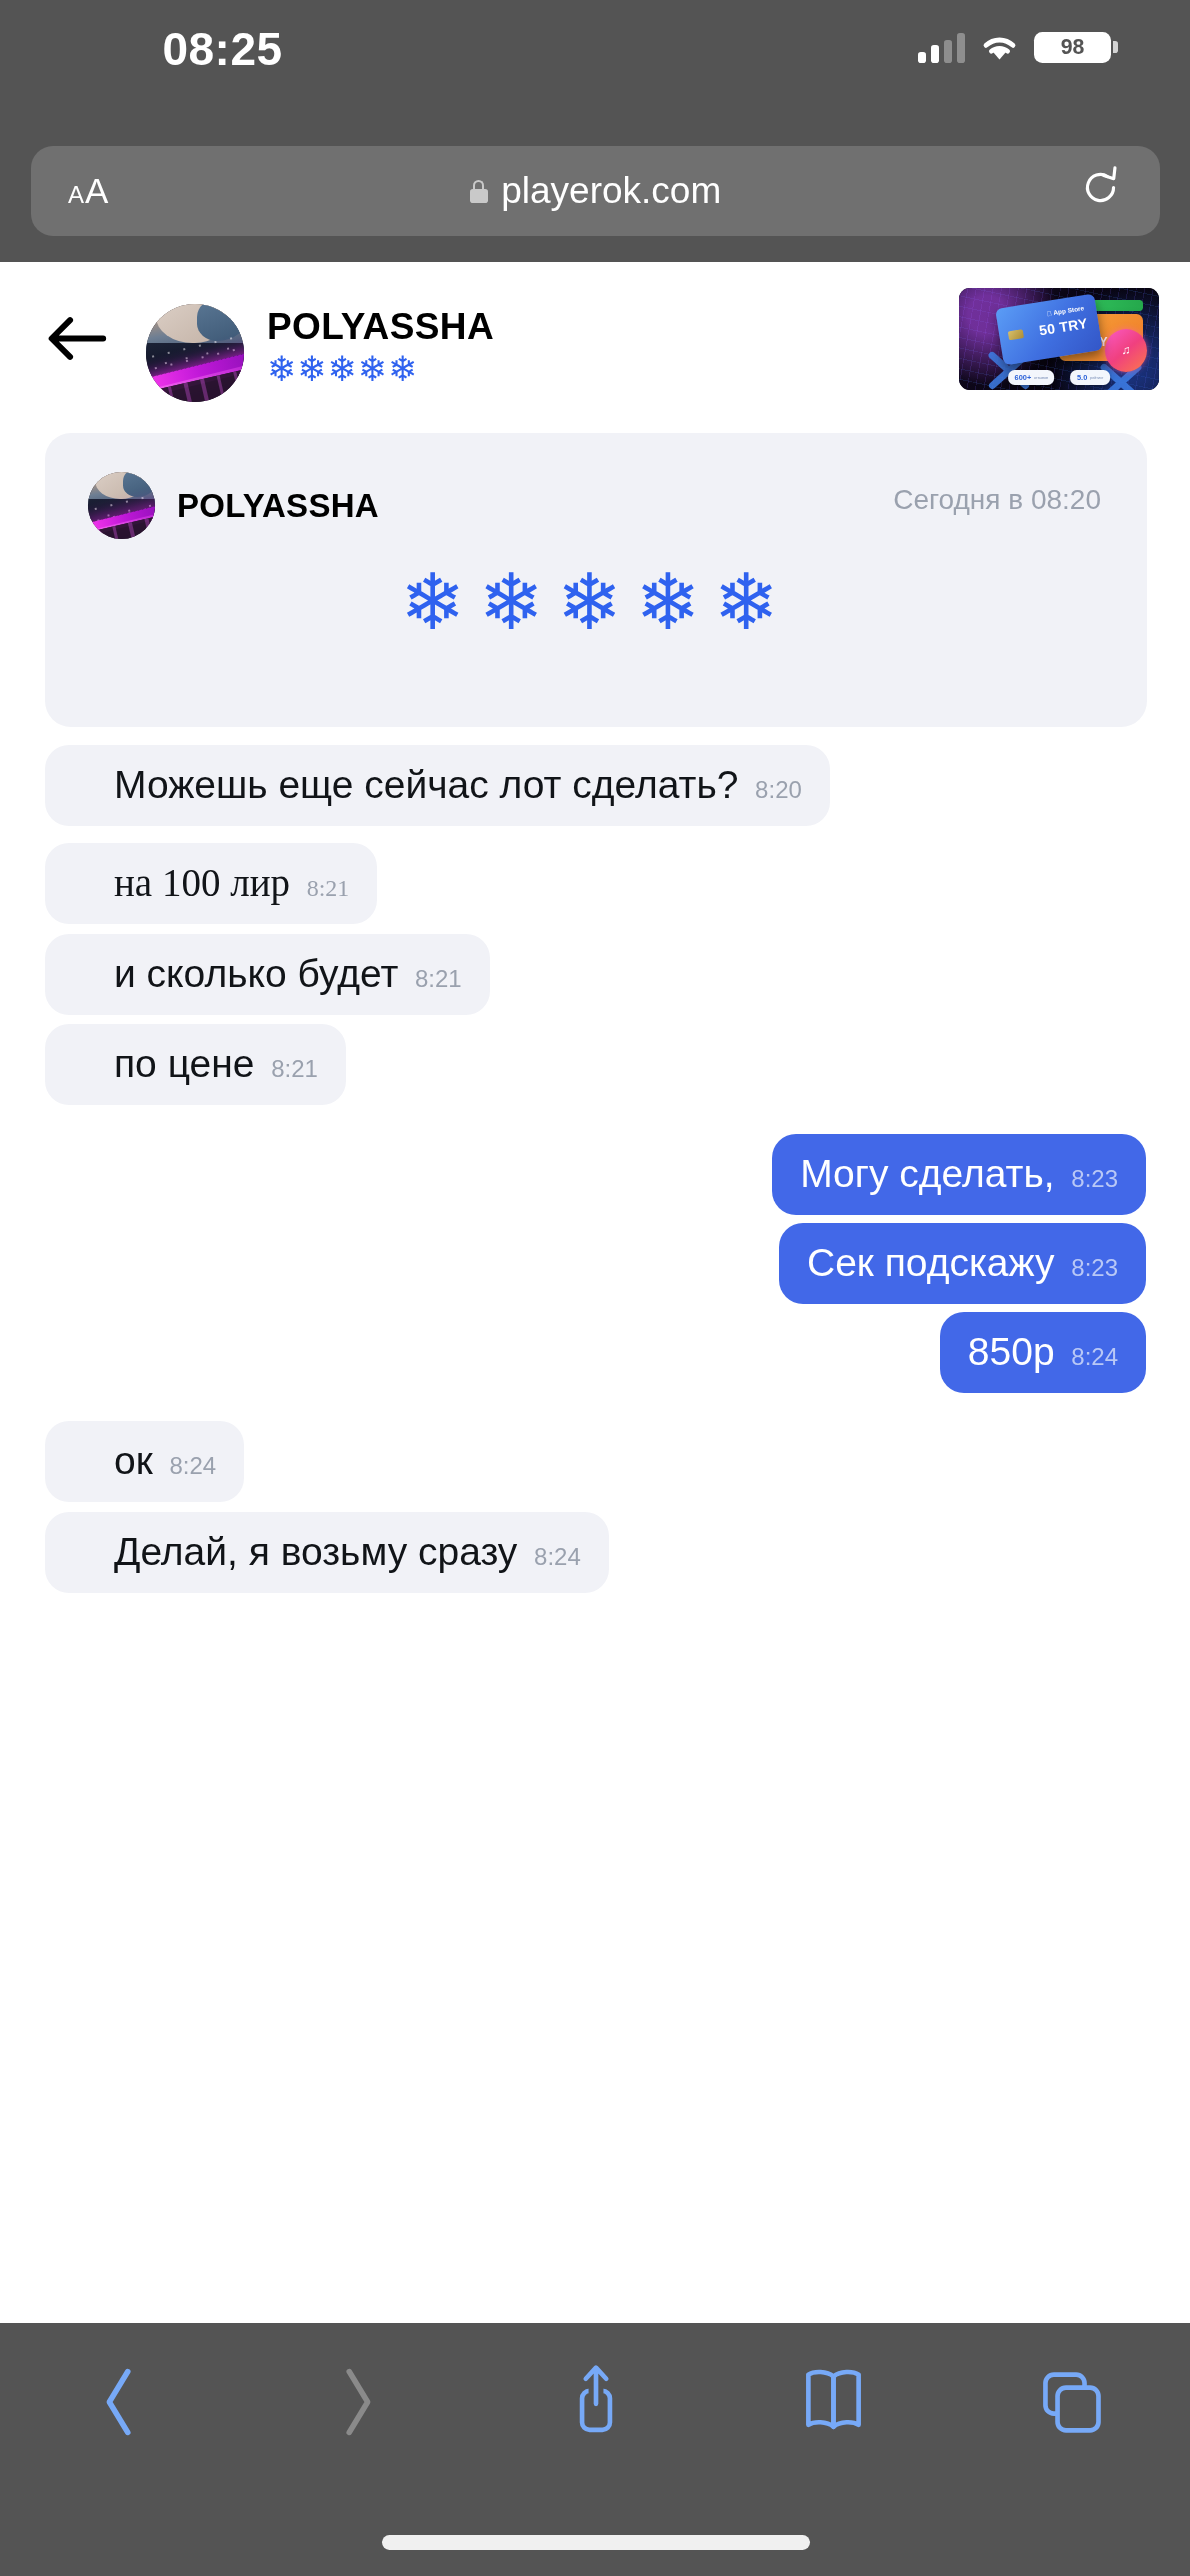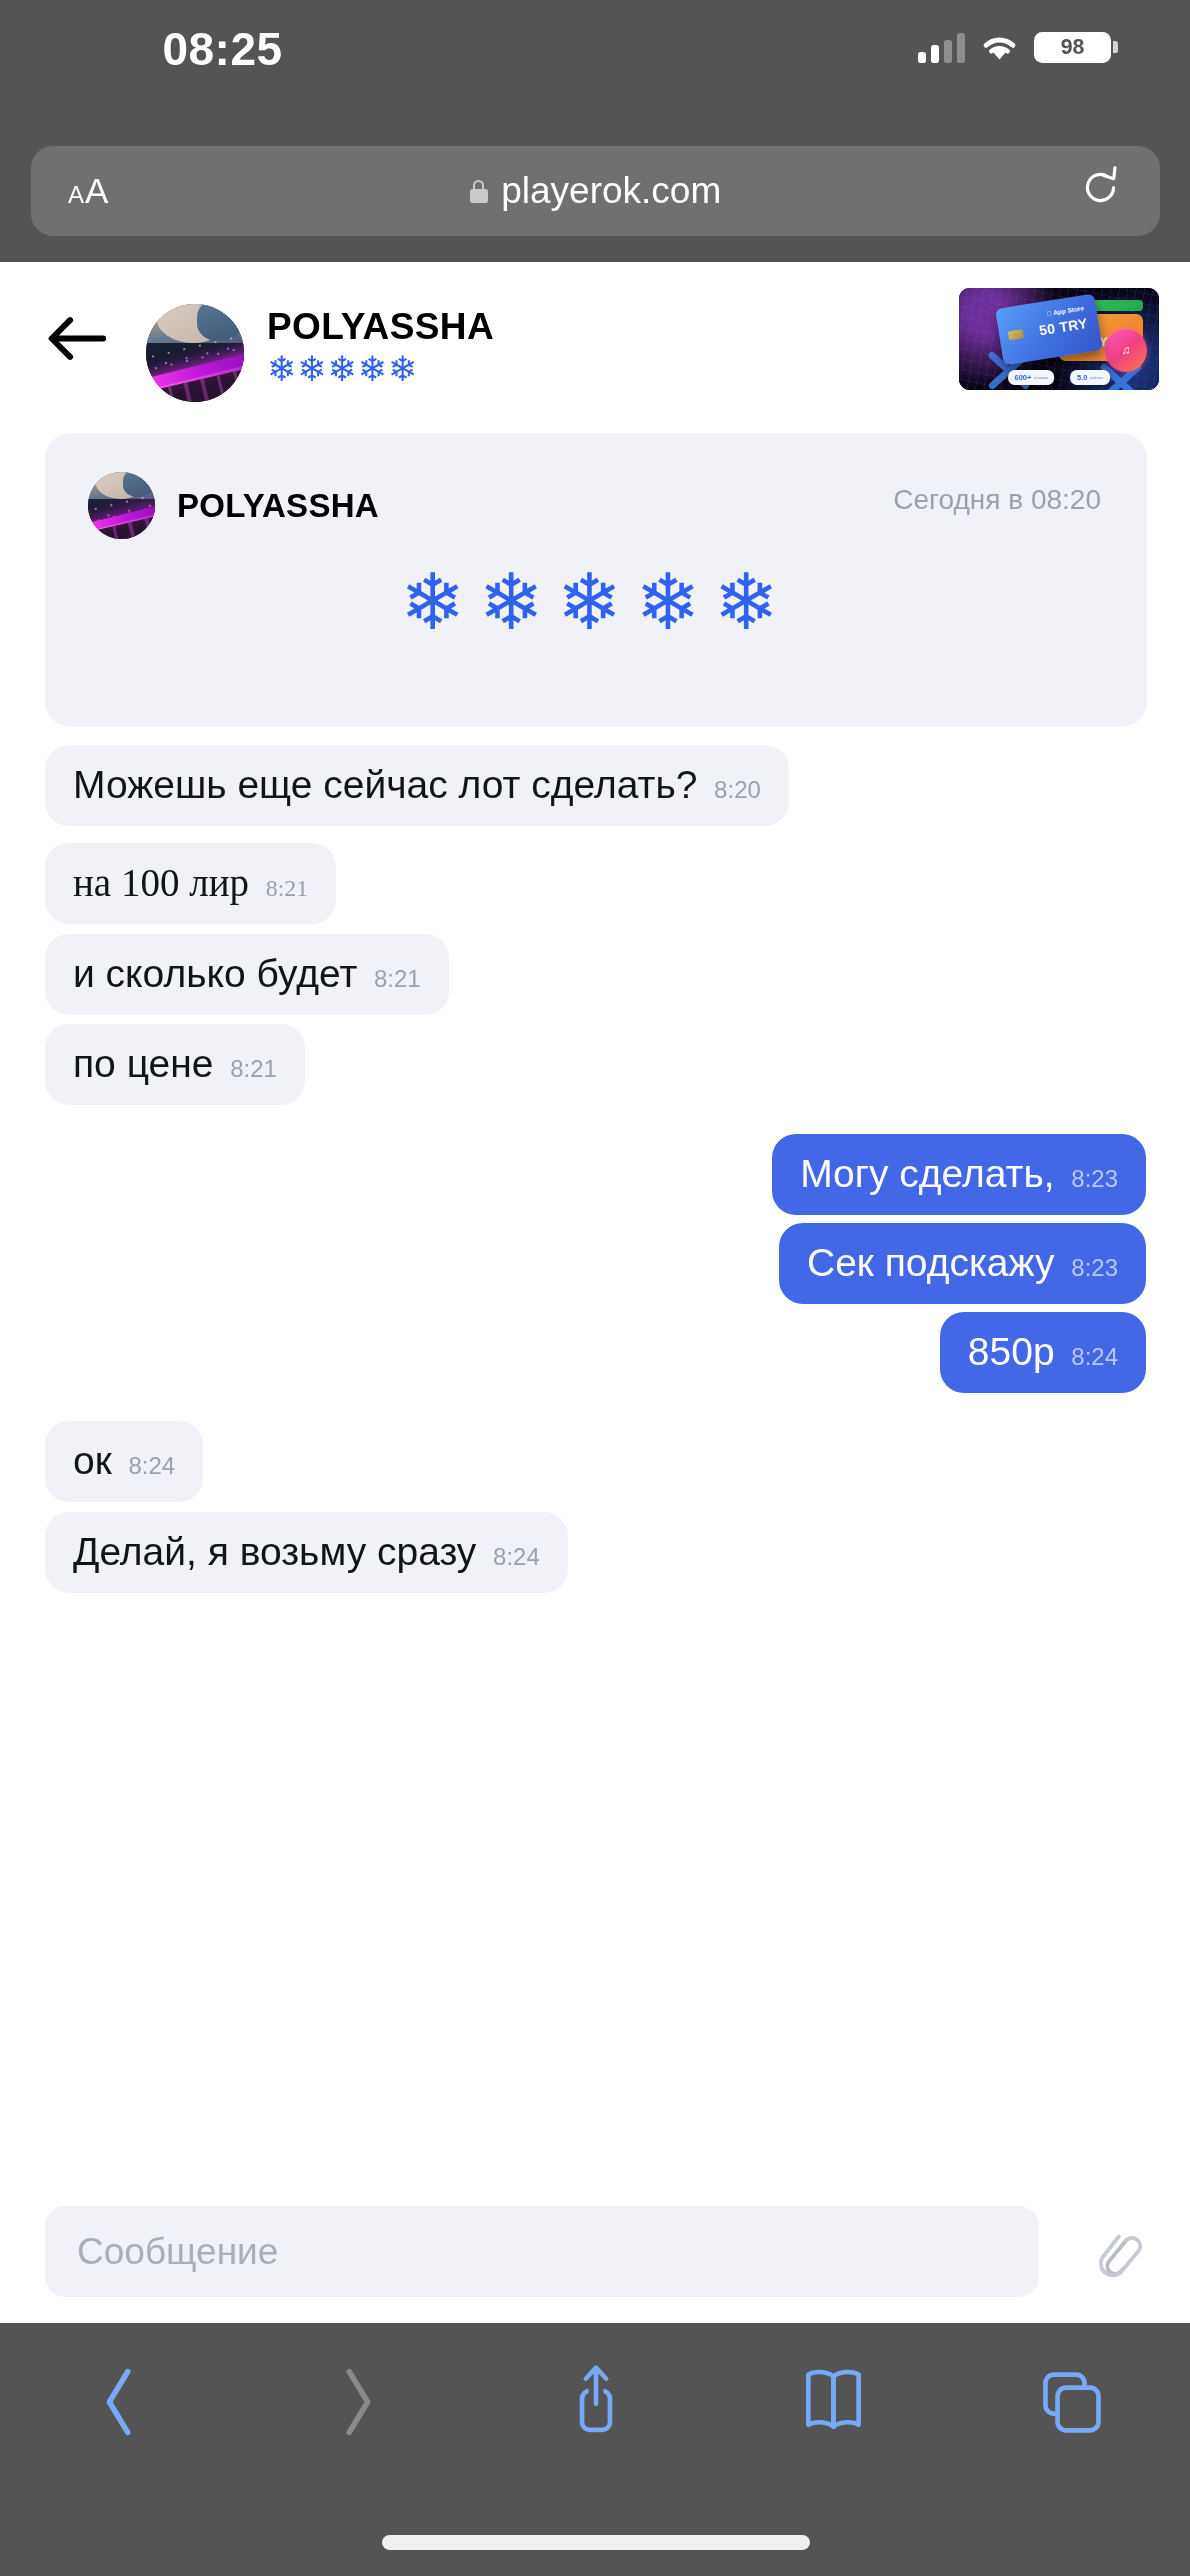--- a/index.html
+++ b/index.html
@@ -296,21 +296,21 @@
 
   .bubble {
     display:inline-flex; align-items:baseline; gap:16.7px;
     border-radius:24px;
     padding:20.4px 28px 22px 28px;
     max-width:927px;
   }
   .bubble.in  { background:#f1f2f7; }
   .bubble.out { background:#4268e8; }
   .bubble .txt { font-size:39px; line-height:1; white-space:nowrap; }
-  .bubble.in  .txt { color:#111418; }
+  .bubble.in  .txt { color:#111418;margin-left:41px; }
   .bubble.out .txt { color:#ffffff; }
   .bubble .tm { font-size:24px; line-height:1; flex:none; }
   .bubble.in  .tm { color:#9aa1ae; }
   .bubble.out .tm { color:#b9c8f6; }
 
   
   .composer {
     position:absolute; left:0; bottom:0;
     width:1191px; height:139px;
     background:#ffffff;
@@ -534,31 +534,20 @@
             </div>
           </div>
           <div class="row in" style="top: 1094px;">
             <div class="bubble in">
               <span class="txt">Делай, я возьму сразу</span>
               <span class="tm">8:24</span>
             </div>
           </div>
         </div>
 
-      <div class="composer">
-        <div class="composer-field">
-          <span>Сообщение</span>
-        </div>
-        <div class="clip-btn">
-          <svg width="52" height="57" viewBox="0 0 56 62">
-            <path d="M38 16 L18.5 40 a8.5 8.5 0 0 0 13 10.5 L36 46" stroke="#b9bdc6" stroke-width="4.2" fill="none" stroke-linecap="round"></path>
-            <path d="M38 16 a9 9 0 0 1 14 11 L32 51 a13 13 0 0 1 -20 -16 L30 12" stroke="#c6cad2" stroke-width="4.2" fill="none" stroke-linecap="round"></path>
-          </svg>
-        </div>
-      </div>
 
     </div>
   </div>
 
   <div class="browser-bottom">
     <div class="bb-row">
       <div class="bb-item">
         <svg width="41" height="72" viewBox="0 0 44 78">
           <path d="M31 6 L11 39 L31 72" stroke="#77a9f7" stroke-width="6" fill="none" stroke-linecap="round" stroke-linejoin="round"></path>
         </svg>

